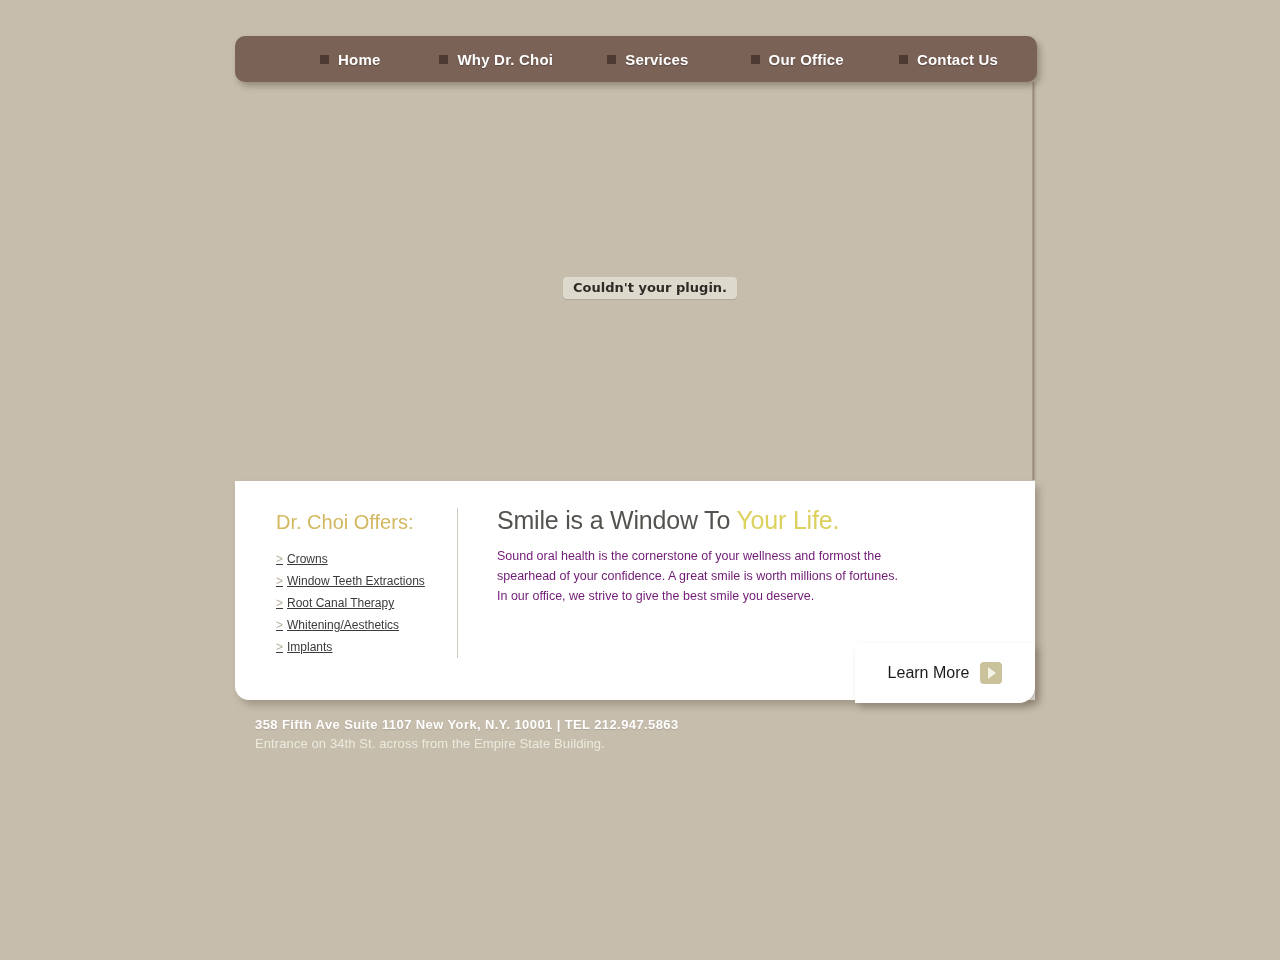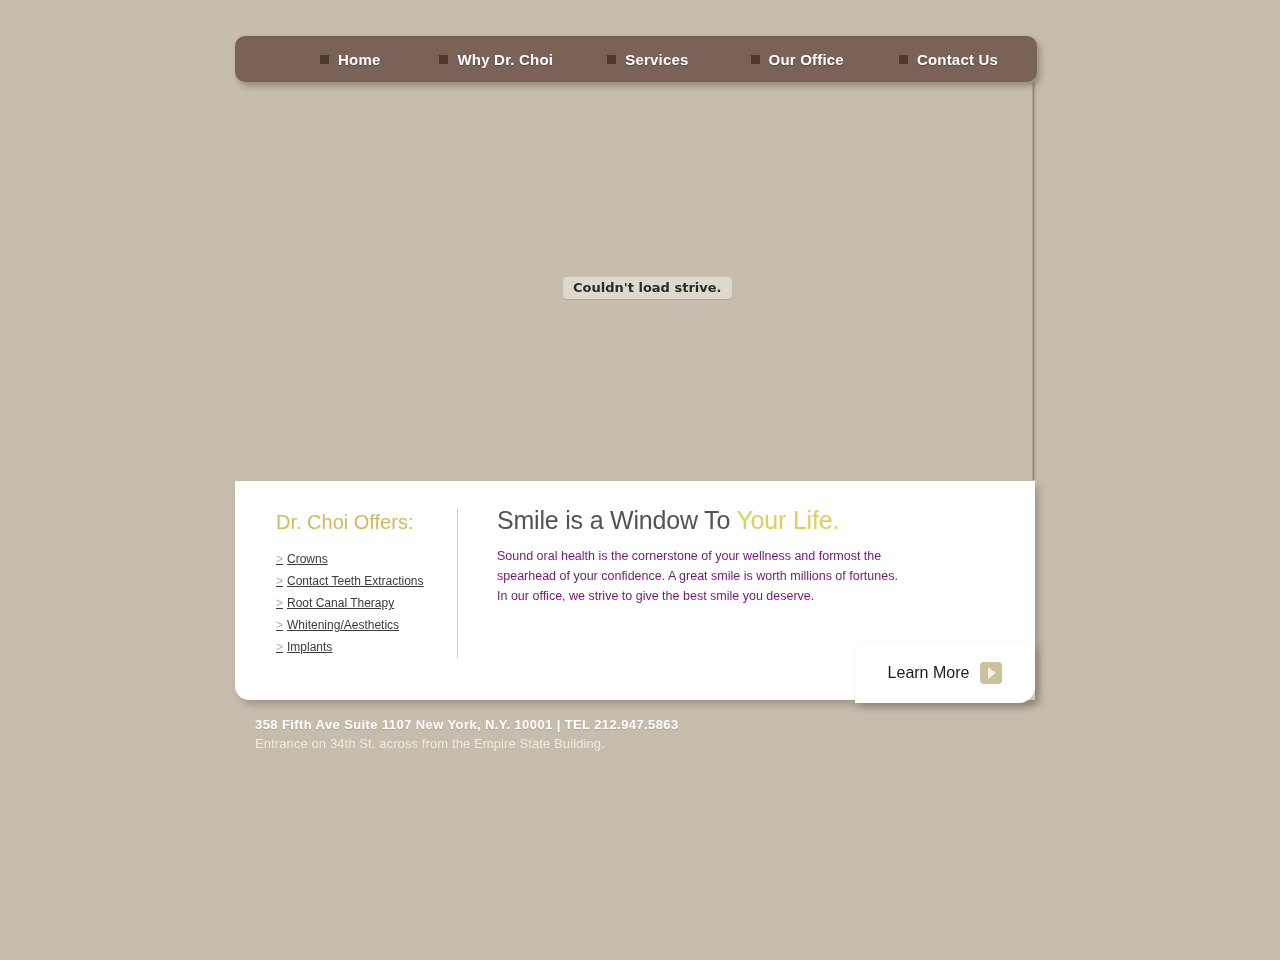--- a/index.html
+++ b/index.html
@@ -273,35 +273,35 @@
         <span class="bullet"></span>
         <span>Contact Us</span>
       </div>
 
     </div>
   </div>
 
   <div id="right-shadow-2"></div>
   <div id="right-shadow"></div>
 
-  <div id="plugin-box">Couldn't load strive.</div>
+  <div id="plugin-box">Couldn't your plugin.</div>
 
   <div id="dentist-word">Dentist</div>
 
   <div id="main-panel">
 
     <div id="offers">
       <div id="offers-title">Dr. Choi Offers:</div>
 
       <div class="offer-item">
         <span class="arrow">&gt;</span><span>Crowns</span>
       </div>
 
       <div class="offer-item">
-        <span class="arrow">&gt;</span><span>Contact Teeth Extractions</span>
+        <span class="arrow">&gt;</span><span>Window Teeth Extractions</span>
       </div>
 
       <div class="offer-item">
         <span class="arrow">&gt;</span><span>Root Canal Therapy</span>
       </div>
 
       <div class="offer-item">
         <span class="arrow">&gt;</span><span>Whitening/Aesthetics</span>
       </div>
 

